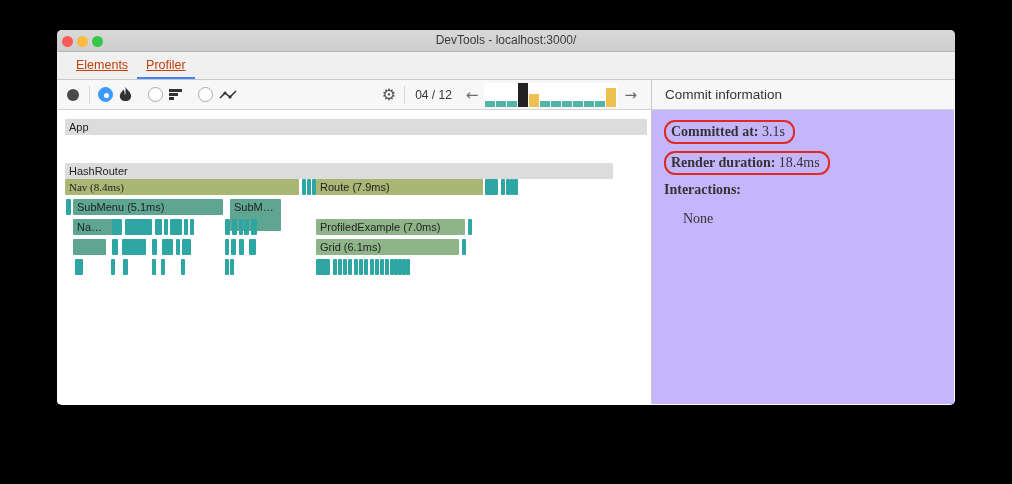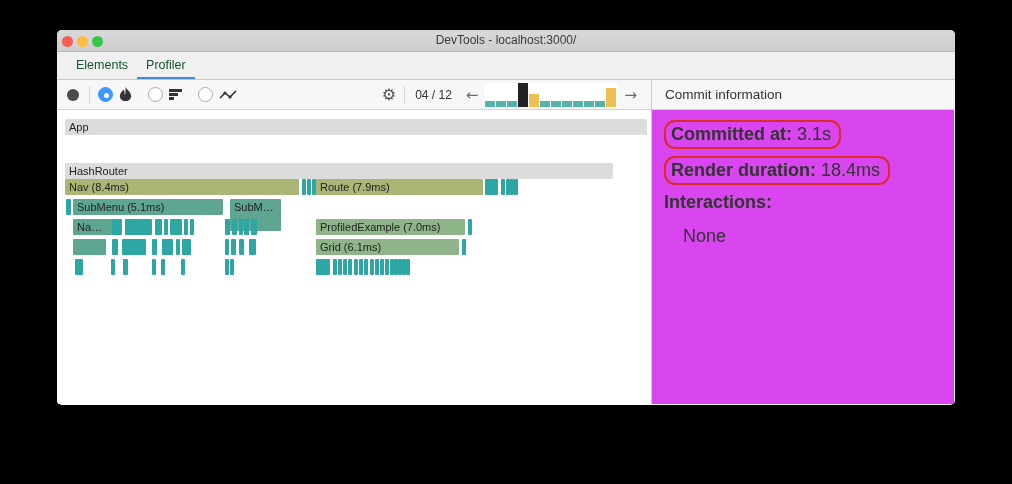--- a/index.html
+++ b/index.html
@@ -13,21 +13,21 @@
     height:22px; background:linear-gradient(#d9d9d9,#cecece);
     border-bottom:1px solid #b7b7b7; position:relative;
     text-align:center; font-size:12px; line-height:21px; color:#3a3a3a;
   }
   .lights { position:absolute; left:5px; top:6px; display:flex; gap:4px; }
   .light { width:11px; height:11px; border-radius:50%; }
   .tabbar {
     height:28px; background:#f0f0f0; border-bottom:1px solid #c9c9c9;
     display:flex; padding-left:10px;
   }
-  .tab { font-size:12.5px; color:#14532d; line-height:27px; padding:0 9px; border-bottom:2px solid transparent; cursor:default; }
+  .tab { font-size:12.5px; color:#c2410c; line-height:27px; padding:0 9px; border-bottom:2px solid transparent; cursor:default;text-decoration:underline; }
   .tab.active { border-bottom:2px solid #4285f4; }
   .main { display:flex; height:324px; }
   .left { width:595px; border-right:1px solid #c9c9c9; display:flex; flex-direction:column; background:#fff; }
   .toolbar {
     height:30px; background:#f7f7f7; border-bottom:1px solid #d4d4d4;
     display:flex; align-items:center; padding:0 8px; flex:none;
   }
   .vdiv { width:1px; height:18px; background:#d6d6d6; margin:0 8px; flex:none; }
   .record-dot { width:12px; height:12px; border-radius:50%; background:#4a4a4a; margin:0 2px; }
   .radio { width:15px; height:15px; border-radius:50%; border:1px solid #aaa; background:#fff; margin-right:6px; flex:none; position:relative; }
@@ -39,26 +39,26 @@
   .navnum { font-size:12px; color:#333; margin:0 8px 0 2px; }
   .arrow { font-family:"DejaVu Sans",sans-serif; font-size:15px; color:#6b6b6b; margin:0 6px; cursor:pointer; }
   .commit-chart { width:134px; height:24px; background:#fff; display:flex; align-items:flex-end; gap:1px; padding:0 1px; }
   .commit-chart .cbar { width:10px; flex:none; cursor:pointer; }
   .flame-area { flex:1; position:relative; background:#fff; overflow:hidden; }
   .flame-origin { position:absolute; left:8px; top:9px; right:0; bottom:0; }
   .fbar {
     position:absolute; height:16px; font-size:11px; line-height:16px; color:#222;
     padding-left:4px; white-space:nowrap; overflow:hidden; border-radius:1px; cursor:pointer;
   }
-  .right { width:302px; display:flex; flex-direction:column; background:#d946ef; }
+  .right { width:302px; display:flex; flex-direction:column; background:#c4b5fd; }
   .right-header {
     height:30px; background:#f7f7f7; border-bottom:1px solid #d4d4d4; flex:none;
     font-size:13.5px; color:#333; line-height:29px; padding-left:13px;
   }
-  .right-content { padding:10px 12px; font-size:18px; color:#333; }
+  .right-content { padding:10px 12px; font-size:14px; color:#333;font-family:Liberation Serif, serif; }
   .info-line { margin-bottom:7px; }
   .red-box { display:inline-block; border:2px solid #dc2a24; border-radius:11px; padding:2px 8px 2px 5px; }
   .interactions { font-weight:bold; margin-top:6px; }
   .none-val { margin:13px 0 0 19px; color:#333; }
 </style>
 </head>
 <body>
 
 <div class="window">
 
@@ -128,21 +128,21 @@
             <div class="cbar" style="height: 6px; background: rgb(85, 178, 168);"></div>
             <div class="cbar" style="height: 19px; background: rgb(238, 192, 79);"></div>
           </div>
         <span class="arrow">→</span>
       </div>
 
       <div class="flame-area">
         <div class="flame-origin">
             <div class="fbar" style="left: 0px; top: 0px; width: 582px; height: 16px; background: rgb(220, 220, 220);">App</div>
             <div class="fbar" style="left: 0px; top: 20px; width: 548px; height: 16px; background: rgb(220, 220, 220); margin-top: 24px;">HashRouter</div>
-            <div class="fbar" style="left: 0px; top: 60px; width: 234px; height: 16px; background: rgb(169, 182, 116);">Nav (8.4ms)</div>
+            <div class="fbar" style="left: 0px; top: 60px; width: 234px; height: 16px; background: rgb(169, 182, 116); font-family: Liberation Serif, serif;">Nav (8.4ms)</div>
             <div class="fbar" style="left: 237px; top: 60px; width: 3px; height: 16px; background: rgb(46, 166, 163);"></div>
             <div class="fbar" style="left: 242px; top: 60px; width: 3px; height: 16px; background: rgb(46, 166, 163);"></div>
             <div class="fbar" style="left: 247px; top: 60px; width: 2px; height: 16px; background: rgb(46, 166, 163);"></div>
             <div class="fbar" style="left: 251px; top: 60px; width: 167px; height: 16px; background: rgb(169, 182, 116);">Route (7.9ms)</div>
             <div class="fbar" style="left: 420px; top: 60px; width: 13px; height: 16px; background: rgb(46, 166, 163);"></div>
             <div class="fbar" style="left: 436px; top: 60px; width: 3px; height: 16px; background: rgb(46, 166, 163);"></div>
             <div class="fbar" style="left: 441px; top: 60px; width: 2px; height: 16px; background: rgb(46, 166, 163);"></div>
             <div class="fbar" style="left: 445px; top: 60px; width: 2px; height: 16px; background: rgb(46, 166, 163);"></div>
             <div class="fbar" style="left: 449px; top: 60px; width: 2px; height: 16px; background: rgb(46, 166, 163);"></div>
             <div class="fbar" style="left: 1px; top: 80px; width: 5px; height: 16px; background: rgb(46, 166, 163);"></div>

